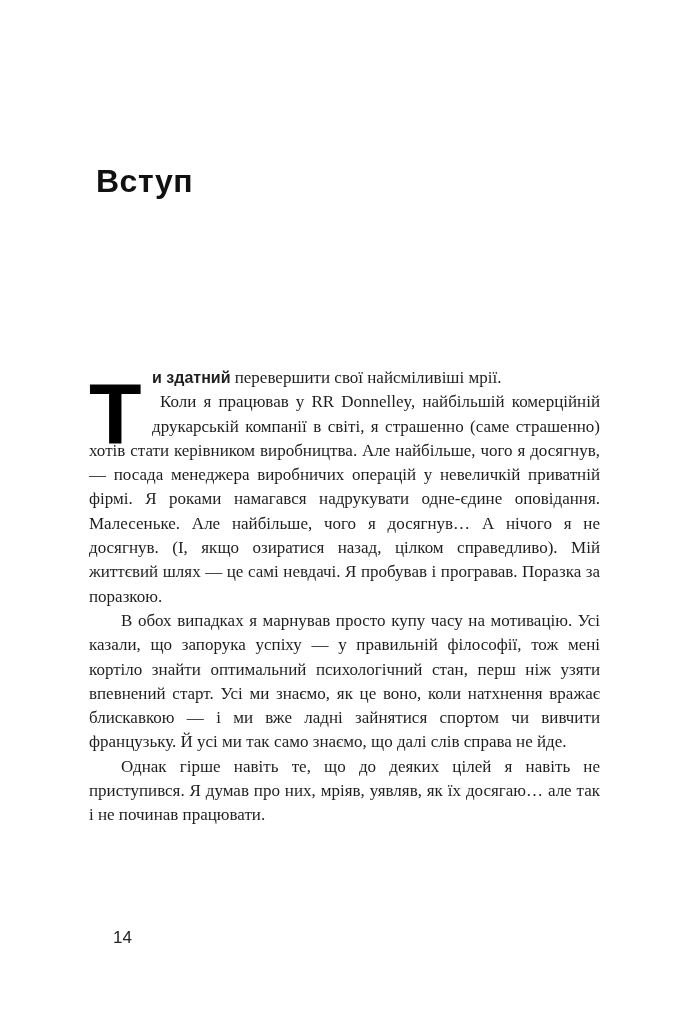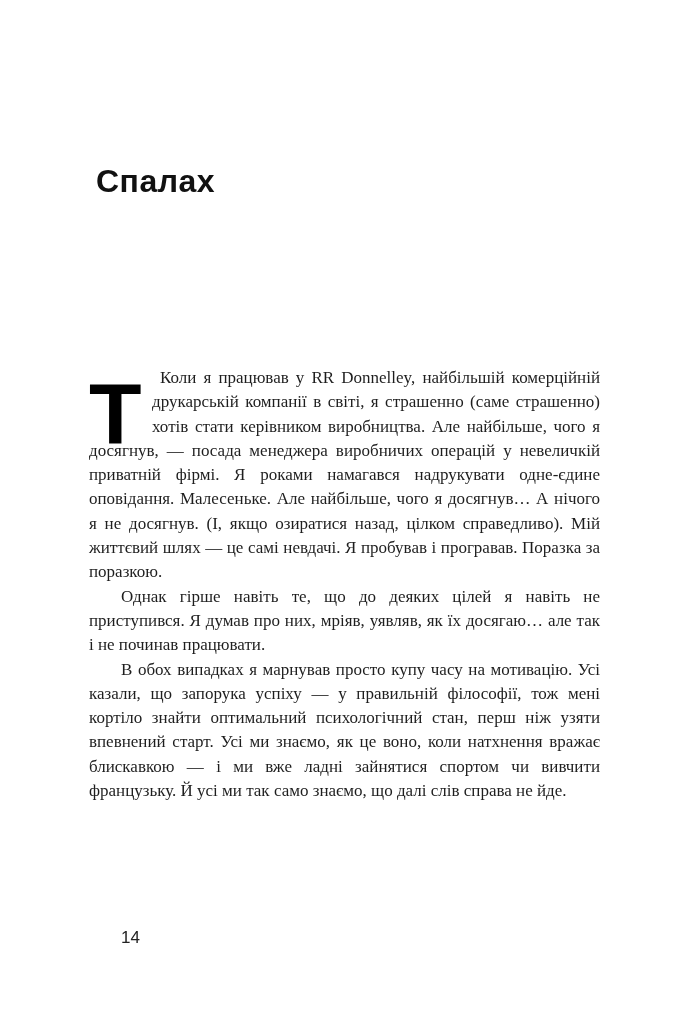--- a/index.html
+++ b/index.html
@@ -44,36 +44,37 @@
     line-height:86px;
     color:#000000;
   }
   .lead{
     font-family:"Liberation Sans",sans-serif;
     font-weight:700;
     font-size:16px;
   }
   .page-number{
     position:absolute;
-    left:121px;top:929px;
+    left:113px;top:929px;
     font-family:"Liberation Sans",sans-serif;
     font-size:17px;
     line-height:1;
     color:#222222;
   }
 </style>
 </head>
 <body>
 
 <div class="page">
 
-  <h1 class="chapter-title">Спалах</h1>
+  <h1 class="chapter-title">Вступ</h1>
 
   <div class="text-block">
     <span class="dropcap">Т</span>
+    <p class="first"><b class="lead">и здатний</b><span> перевершити свої найсміливіші мрії.</span></p>
     <p class="second">Коли я працював у RR Donnelley, найбільшій комерційній друкарській компанії в світі, я страшенно (саме страшенно) хотів стати керівником виробництва. Але найбільше, чого я досягнув, — посада менеджера виробничих операцій у невеличкій приватній фірмі. Я роками намагався надрукувати одне-єдине оповідання. Малесеньке. Але найбільше, чого я досягнув… А нічого я не досягнув. (І, якщо озиратися назад, цілком справедливо). Мій життєвий шлях — це самі невдачі. Я пробував і програвав. Поразка за поразкою.</p>
+    <p>В обох випадках я марнував просто купу часу на мотивацію. Усі казали, що запорука успіху — у правильній філософії, тож мені кортіло знайти оптимальний психологічний стан, перш ніж узяти впевнений старт. Усі ми знаємо, як це воно, коли натхнення вражає блискавкою — і ми вже ладні зайнятися спортом чи вивчити французьку. Й усі ми так само знаємо, що далі слів справа не йде.</p>
     <p>Однак гірше навіть те, що до деяких цілей я навіть не приступився. Я думав про них, мріяв, уявляв, як їх досягаю… але так і не починав працювати.</p>
-    <p>В обох випадках я марнував просто купу часу на мотивацію. Усі казали, що запорука успіху — у правильній філософії, тож мені кортіло знайти оптимальний психологічний стан, перш ніж узяти впевнений старт. Усі ми знаємо, як це воно, коли натхнення вражає блискавкою — і ми вже ладні зайнятися спортом чи вивчити французьку. Й усі ми так само знаємо, що далі слів справа не йде.</p>
   </div>
 
   <div class="page-number">14</div>
 
 </div>
 
 </body></html>

